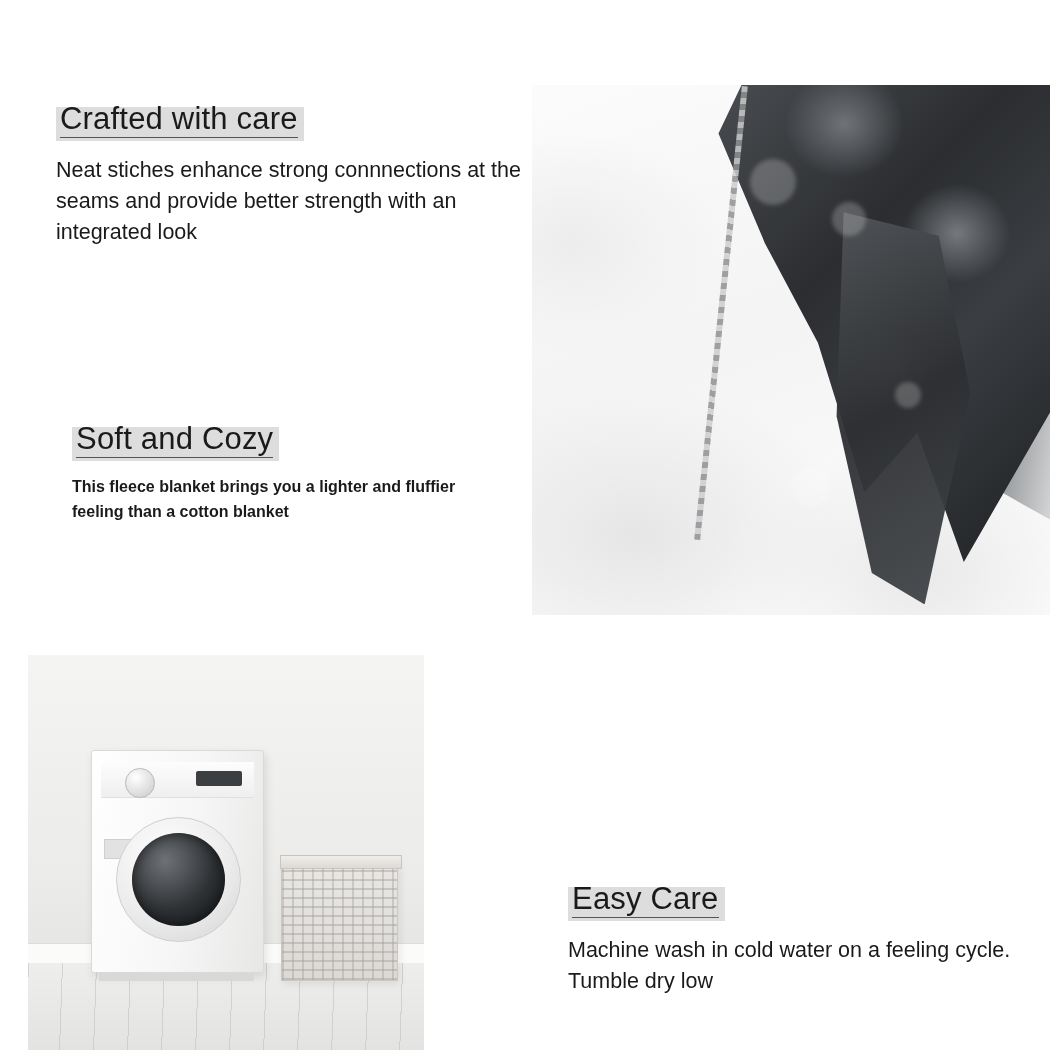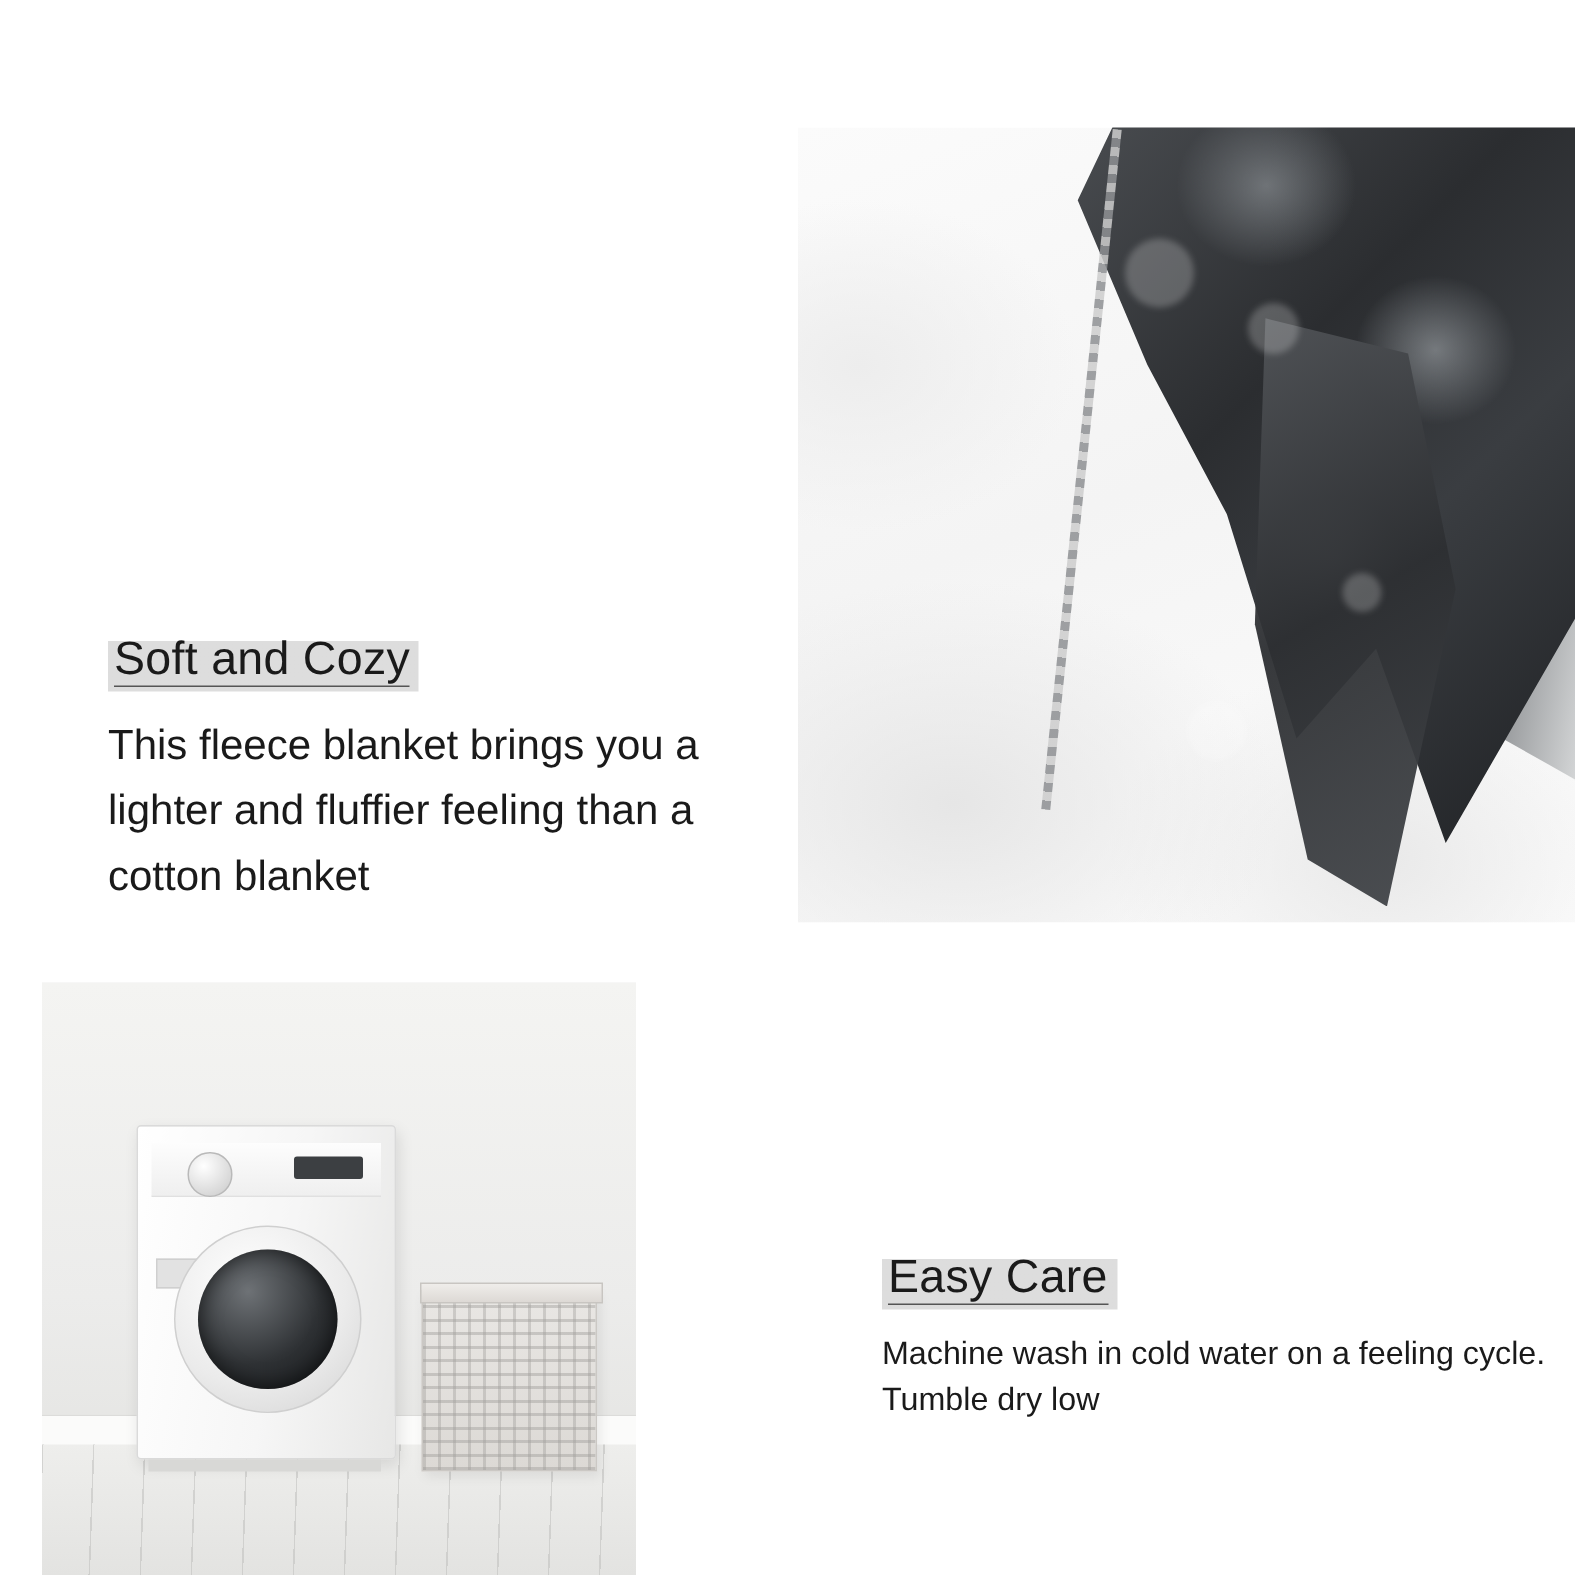--- a/index.html
+++ b/index.html
@@ -47,30 +47,30 @@
   }
 
   .body-text {
     font-size: 21.5px;
     color: #1a1a1a;
     line-height: 1.45;
     margin-top: 14px;
     max-width: 470px;
   }
   .body-text.bold {
-    font-weight: normal;
-    font-size: 28px;
+    font-weight: bold;
+    font-size: 16px;
     line-height: 1.55;
     max-width: 420px;
   }
 
   
   #block-crafted { left: 56px; top: 100px; }
   #block-soft    { left: 72px; top: 420px; }
-  #block-easy    { left: 568px; top: 832px; margin-left: 20px; }
+  #block-easy    { left: 568px; top: 880px; }
 
   
   .photo {
     position: absolute;
     overflow: hidden;
   }
 
   
   #photo-blanket {
     left: 532px;
@@ -224,20 +224,24 @@
     position: absolute; left: -2%; top: -5%; width: 104%; height: 10%;
     background: linear-gradient(180deg,#efedea,#ddd9d5);
     border: 1px solid #c8c5c1;
   }
 </style>
 </head>
 <body>
 
 <div class="page">
 
+  <div class="block" id="block-crafted">
+    <div class="heading">Crafted with care</div>
+    <div class="body-text">Neat stiches enhance strong connnections at the seams and provide better strength with an integrated look</div>
+  </div>
 
   <div class="block" id="block-soft">
     <div class="heading">Soft and Cozy</div>
     <div class="body-text bold">This  fleece blanket brings you a lighter and fluffier feeling than a cotton blanket</div>
   </div>
 
   <div class="block" id="block-easy">
     <div class="heading">Easy Care</div>
     <div class="body-text">Machine wash in cold water on a feeling cycle. Tumble dry low</div>
   </div>

